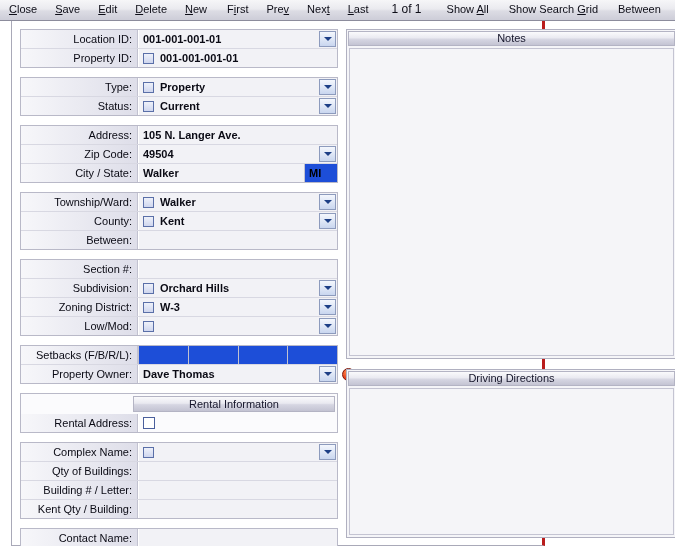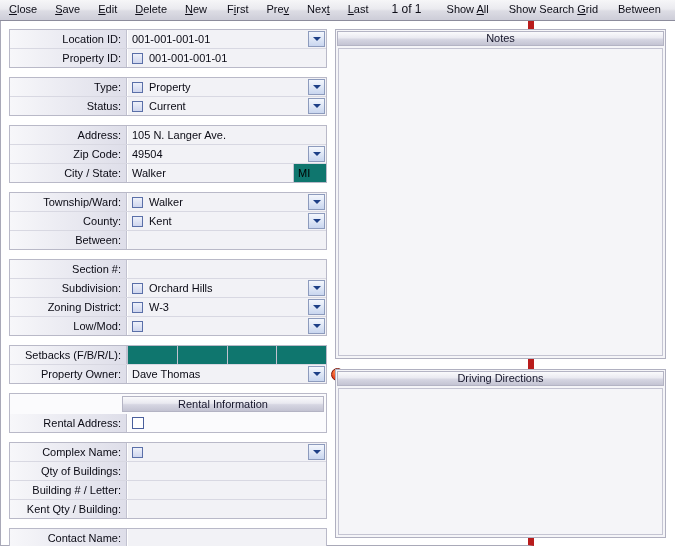--- a/index.html
+++ b/index.html
@@ -54,25 +54,25 @@
     height: 20px;
     line-height: 19px;
     font-size: 12px;
     color: #0d0d17;
     white-space: nowrap;
   }
 
   
   #page {
     position: absolute;
-    left: 0; top: 21px;
+    left: 11px; top: 21px;
     width: 534px; height: 525px;
     background: #ffffff;
     border-left: 1px solid #a9a9b8;
-    border-right: 6px solid #b91c1c;
+    border-right: 3px solid #b91c1c;
     border-bottom: 1px solid #a9a9b8;
     box-sizing: border-box;
   }
 
   
   #left-col {
     position: absolute;
     left: 8px; top: 8px;
     width: 318px;
   }
@@ -108,21 +108,21 @@
 
   .fval {
     flex: 1 1 auto;
     display: flex;
     align-items: center;
     background: #f5f5f8;
     box-sizing: border-box;
     border-left: 1px solid #ffffff;
     min-width: 0;
   }
-  .fval.editable { background: #f2f2f6; }
+  .fval.editable { background: #f2f2f6; font-weight: bold; }
 
   .ftext {
     flex: 1 1 auto;
     padding-left: 4px;
     line-height: 18px;
     font-size: 11px;
     color: #0a0a14;
     white-space: nowrap;
     overflow: hidden;
     min-width: 0;
@@ -165,21 +165,21 @@
   .combo-btn .arr {
     width: 0; height: 0;
     border-left: 4px solid transparent;
     border-right: 4px solid transparent;
     border-top: 4px solid #1d3f86;
   }
 
   
   .subbox {
     border-left: 1px solid #c2c2d0;
-    background: #0f766e;
+    background: #1d4ed8;
     box-sizing: border-box;
     line-height: 18px;
     font-size: 11px;
     padding-left: 4px;
     white-space: nowrap;
     overflow: hidden;
   }
   .state-box { flex: 0 0 33px; }
   .setback-box { flex: 1 1 0; }
 

